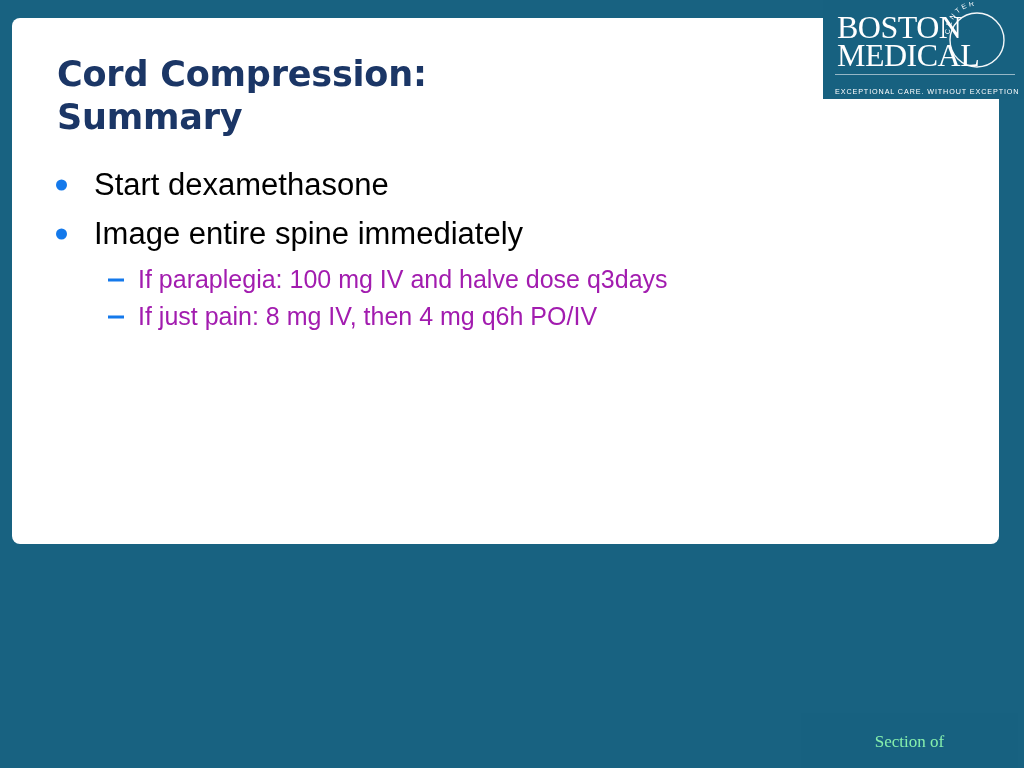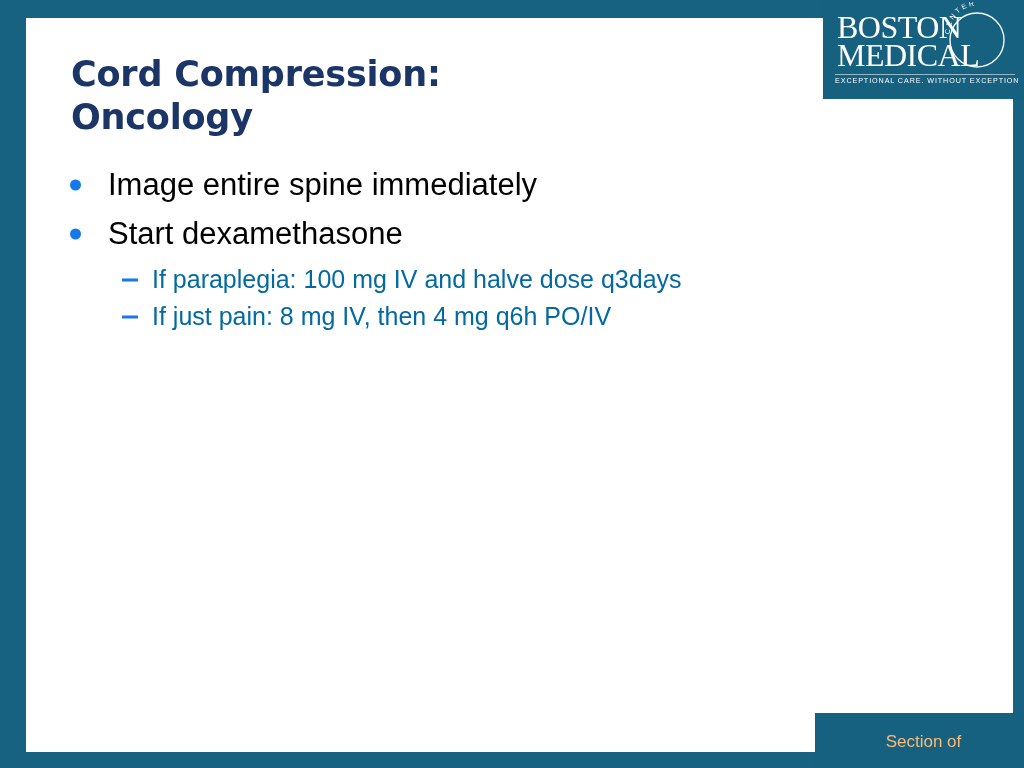--- a/index.html
+++ b/index.html
@@ -18,25 +18,26 @@
     position: relative;
     width: 1024px;
     height: 768px;
     background: #186281;
     box-sizing: border-box;
   }
 
   
   .canvas {
     position: absolute;
-    left: 26px;
+    left: 12px;
     top: 18px;
     width: 987px;
-    height: 734px;
+    height: 526px;
     background: #ffffff;
+    border-radius: 8px;
   }
 
   
   .logo-box {
     position: absolute;
     left: 823px;
     top: 0px;
     width: 201px;
     height: 99px;
     background: #176180;
@@ -55,21 +56,21 @@
     top: 2px;
     width: 186px;
     height: 72px;
   }
   .logo-tagline-wrap {
     position: absolute;
     left: 12px;
     top: 74px;
     width: 180px;
     border-top: 1px solid rgba(255,255,255,0.55);
-    padding-top: 1px;
+    padding-top: 12px;
   }
   .logo-tagline {
     color: #ffffff;
     font-family: "Liberation Sans", sans-serif;
     font-size: 7.2px;
     letter-spacing: 0.9px;
     white-space: nowrap;
     text-align: center;
   }
 
@@ -115,21 +116,21 @@
     transform: translateY(-50%);
     width: 11px;
     height: 11px;
     border-radius: 50%;
     background: #1479EB;
   }
   .bullet-l2 {
     position: relative;
     padding-left: 86px;
     margin: 0 0 8px 0;
-    color: #0369a1;
+    color: #a21caf;
     font-family: "Liberation Sans", sans-serif;
     font-size: 25px;
     line-height: 1.15;
     white-space: nowrap;
   }
   .bullet-l2 .marker-dash {
     position: absolute;
     left: 56px;
     top: 50%;
     transform: translateY(-50%);
@@ -149,50 +150,50 @@
     top: 695px;
     width: 217px;
     height: 58px;
     background: #176180;
     display: flex;
     flex-direction: column;
     align-items: center;
     justify-content: center;
   }
   .footer-line {
-    color: #fdba74;
-    font-family: Liberation Sans, sans-serif;
+    color: #86efac;
+    font-family: Liberation Serif, serif;
     font-size: 17px;
     line-height: 1.25;
     white-space: nowrap;
     text-align: center;
   }
 </style>
 </head>
 <body>
 
 <div class="slide">
 
   <div class="canvas">
 
     <div class="title">
       <span class="line">Cord Compression:</span>
-      <span class="line">Oncology</span>
+      <span class="line">Summary</span>
     </div>
 
     <div class="body">
+
+      <div class="bullet-l1">
+        <span class="marker"></span>
+        <span>Start dexamethasone</span>
+      </div>
 
       <div class="bullet-l1">
         <span class="marker"></span>
         <span>Image entire spine immediately</span>
-      </div>
-
-      <div class="bullet-l1">
-        <span class="marker"></span>
-        <span>Start dexamethasone</span>
       </div>
 
       <div class="group-sub">
         <div class="bullet-l2">
           <span class="marker-dash"></span>
           <span>If paraplegia: 100 mg IV and halve dose q3days</span>
         </div>
         <div class="bullet-l2">
           <span class="marker-dash"></span>
           <span>If just pain: 8 mg IV, then 4 mg q6h PO/IV</span>

